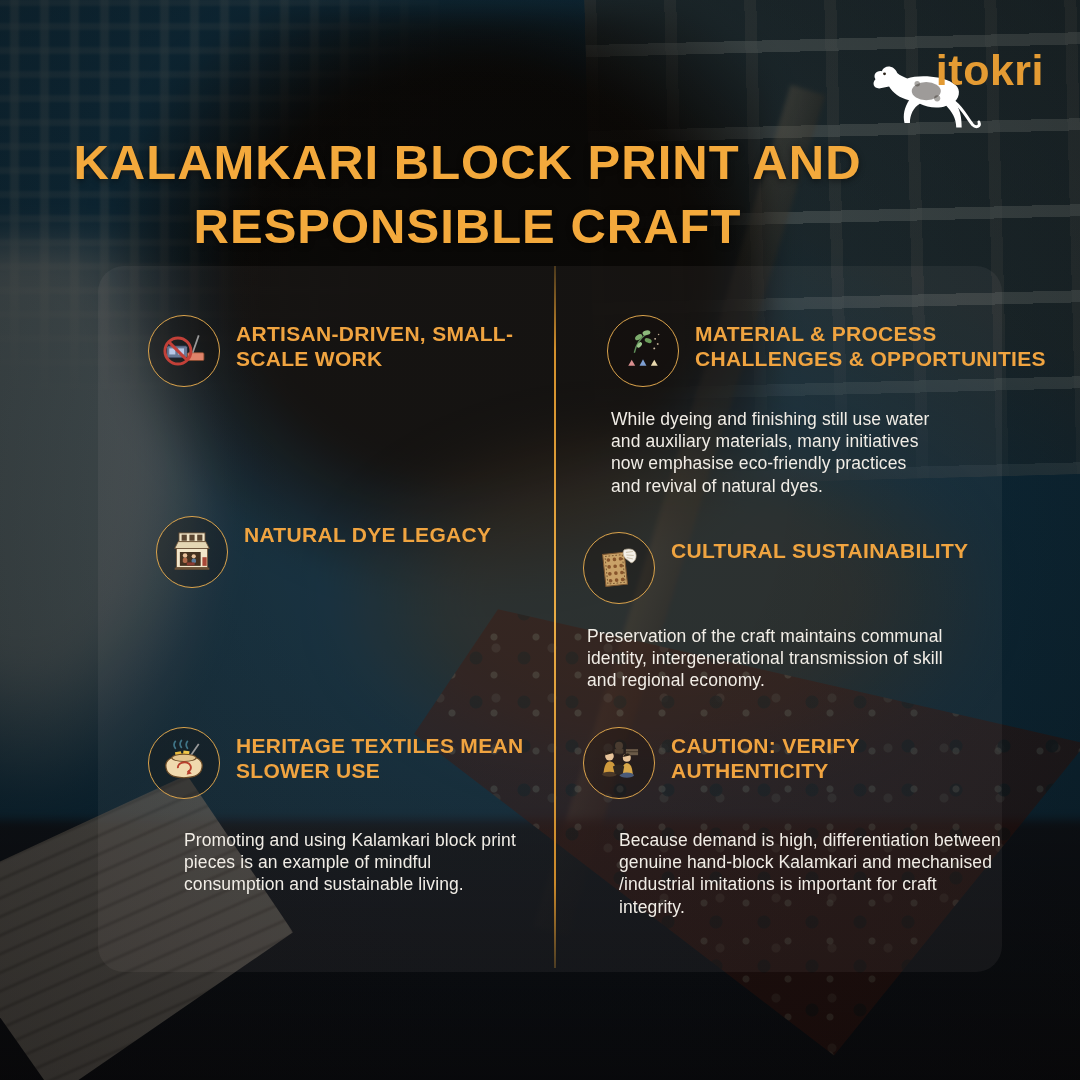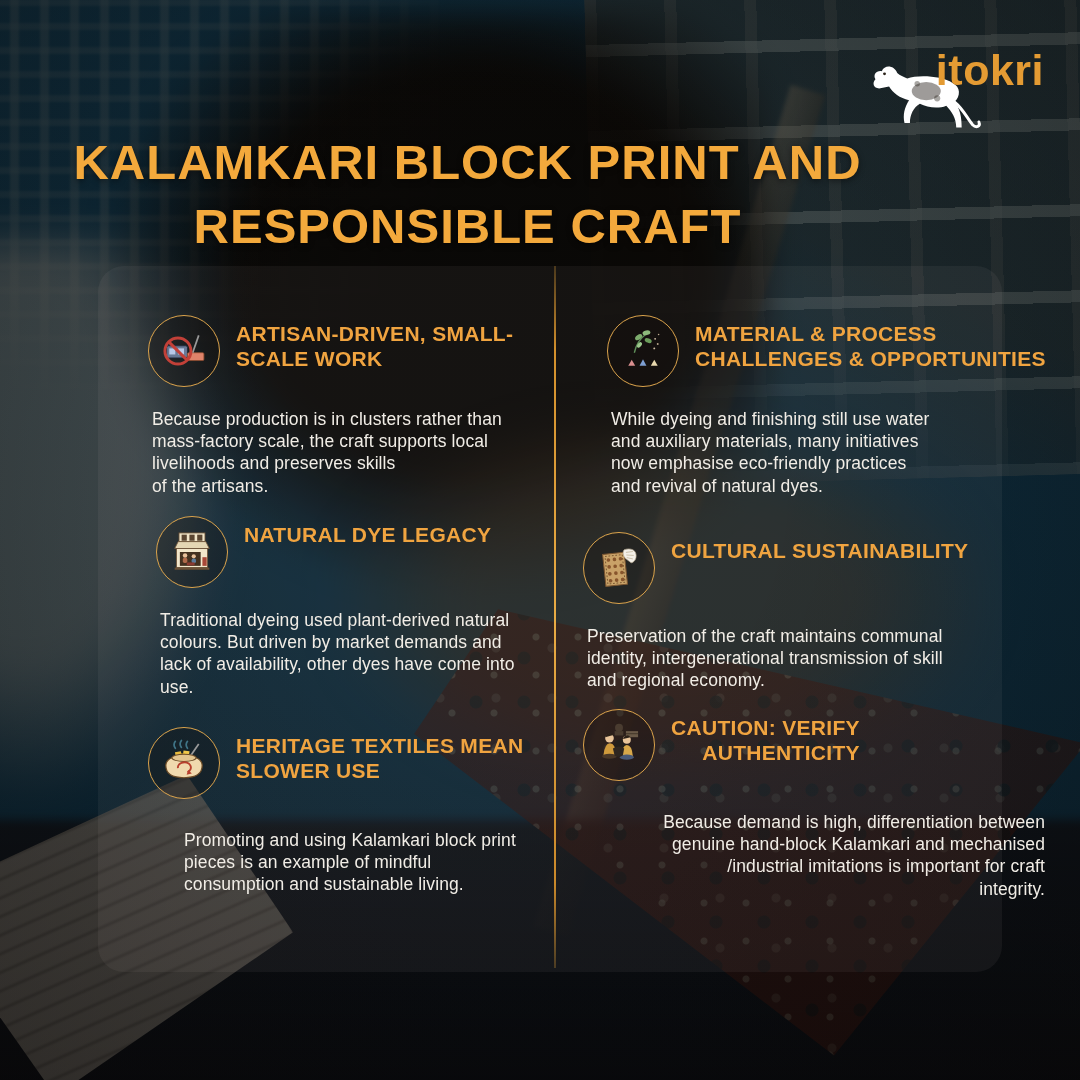--- a/index.html
+++ b/index.html
@@ -101,21 +101,21 @@
     color:#E49B33;letter-spacing:.5px;
   }
   .logo-cow{position:absolute;top:56px;right:92px;width:118px;height:92px;}
   
   .section{position:absolute;}
   .s0{left:148px;top:315px;width:402px;}
   .s1{left:583px;top:315px;width:458px;margin-left:24px;}
   .s2{left:148px;top:516px;width:402px;margin-left:8px;}
   .s3{left:583px;top:532px;width:458px;}
   .s4{left:148px;top:727px;width:402px;}
-  .s5{left:583px;top:709px;width:462px;text-align:right;}
+  .s5{left:583px;top:727px;width:462px;}
   .section-head{display:flex;align-items:flex-start;gap:16px;}
   .icon-circle{
     flex:0 0 auto;width:72px;height:72px;border-radius:50%;
     border:1.6px solid #DCA44C;background:rgba(18,11,6,.28);
     display:flex;align-items:center;justify-content:center;
     box-sizing:border-box;
   }
   .section-title{
     margin:0;padding-top:7px;font-size:21px;font-weight:bold;line-height:1.17;
     letter-spacing:.3px;color:#F0A440;white-space:pre-line;
@@ -171,24 +171,20 @@
           <rect x="23" y="27" width="7" height="7" fill="#b9c9e8"></rect>
           <rect x="34" y="32" width="19" height="9" rx="1.5" fill="#e0836a" stroke="#8a4a30" stroke-width="1"></rect>
           <path d="M47 12 L40 32" stroke="#9a9a9a" stroke-width="2"></path>
           <circle cx="23" cy="30" r="15" fill="none" stroke="#c24038" stroke-width="3.4"></circle>
           <line x1="12.5" y1="19.5" x2="33.5" y2="40.5" stroke="#c24038" stroke-width="3.4"></line>
         </svg>
       </div>
       <h3 class="section-title">ARTISAN-DRIVEN, SMALL-
 SCALE WORK</h3>
     </div>
-    <p class="section-body">Because production is in clusters rather than
-mass-factory scale, the craft supports local
-livelihoods and preserves skills
-of the artisans.</p>
   </div>
 
   <div class="section s1">
     <div class="section-head">
       <div class="icon-circle">
         <svg width="52" height="52" viewBox="0 0 60 60">
           <path d="M20 32 C22 23 26 16 33 11" stroke="#5f8f5a" stroke-width="1.6" fill="none"></path>
           <ellipse cx="25" cy="14" rx="4.6" ry="2.7" fill="#7cab6c" transform="rotate(-35 25 14)"></ellipse>
           <ellipse cx="34" cy="9" rx="4.6" ry="2.7" fill="#8dbb7c" transform="rotate(-12 34 9)"></ellipse>
           <ellipse cx="36" cy="18" rx="4.2" ry="2.5" fill="#6b9c5b" transform="rotate(22 36 18)"></ellipse>
@@ -226,24 +222,20 @@
             <rect x="19.4" y="36.6" width="5.2" height="6" rx="2" fill="#b06a4a"></rect>
           <circle cx="32" cy="35" r="2.4" fill="#e8c09a"></circle>
             <rect x="29.6" y="37.6" width="5" height="5.4" rx="2" fill="#5a7a9a"></rect>
           <rect x="24" y="42" width="9" height="3.4" fill="#8a3a30"></rect>
           <rect x="42" y="36" width="5" height="10" fill="#a84838"></rect>
           <rect x="10" y="48" width="40" height="2.5" fill="#6a5036"></rect>
         </svg>
       </div>
       <h3 class="section-title">NATURAL DYE LEGACY</h3>
     </div>
-    <p class="section-body">Traditional dyeing used plant-derived natural
-colours. But driven by market demands and
-lack of availability, other dyes have come into
-use.</p>
   </div>
 
   <div class="section s3">
     <div class="section-head">
       <div class="icon-circle">
         <svg width="52" height="52" viewBox="0 0 60 60">
           <g transform="rotate(-6 26 32)">
             <rect x="13" y="13" width="25" height="37" fill="#c9a268" stroke="#7a5530" stroke-width="1.2"></rect>
             <g fill="#87552c">
               <circle cx="19" cy="20" r="2.1"></circle>

